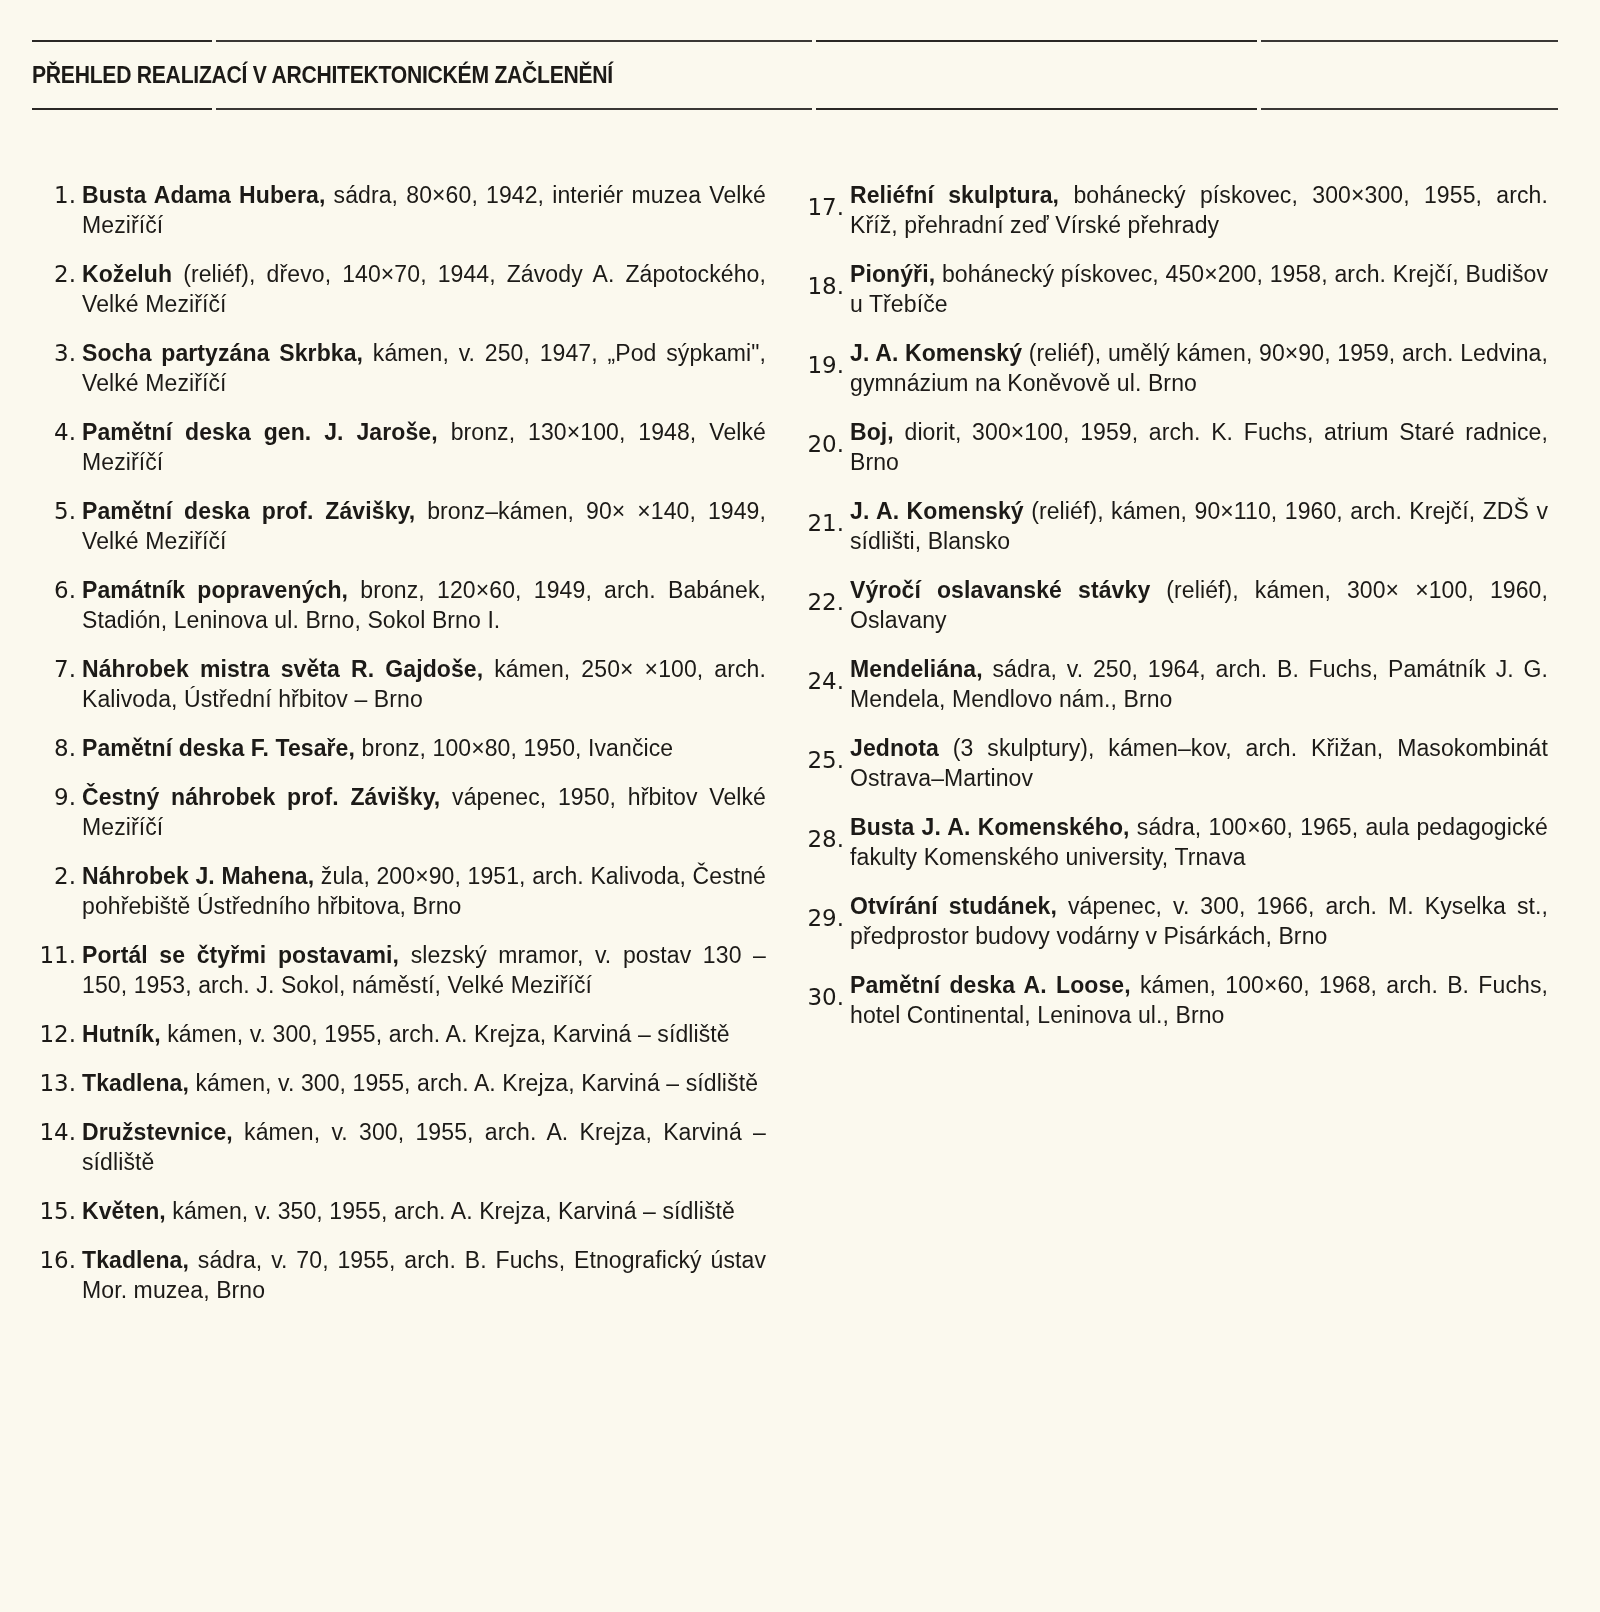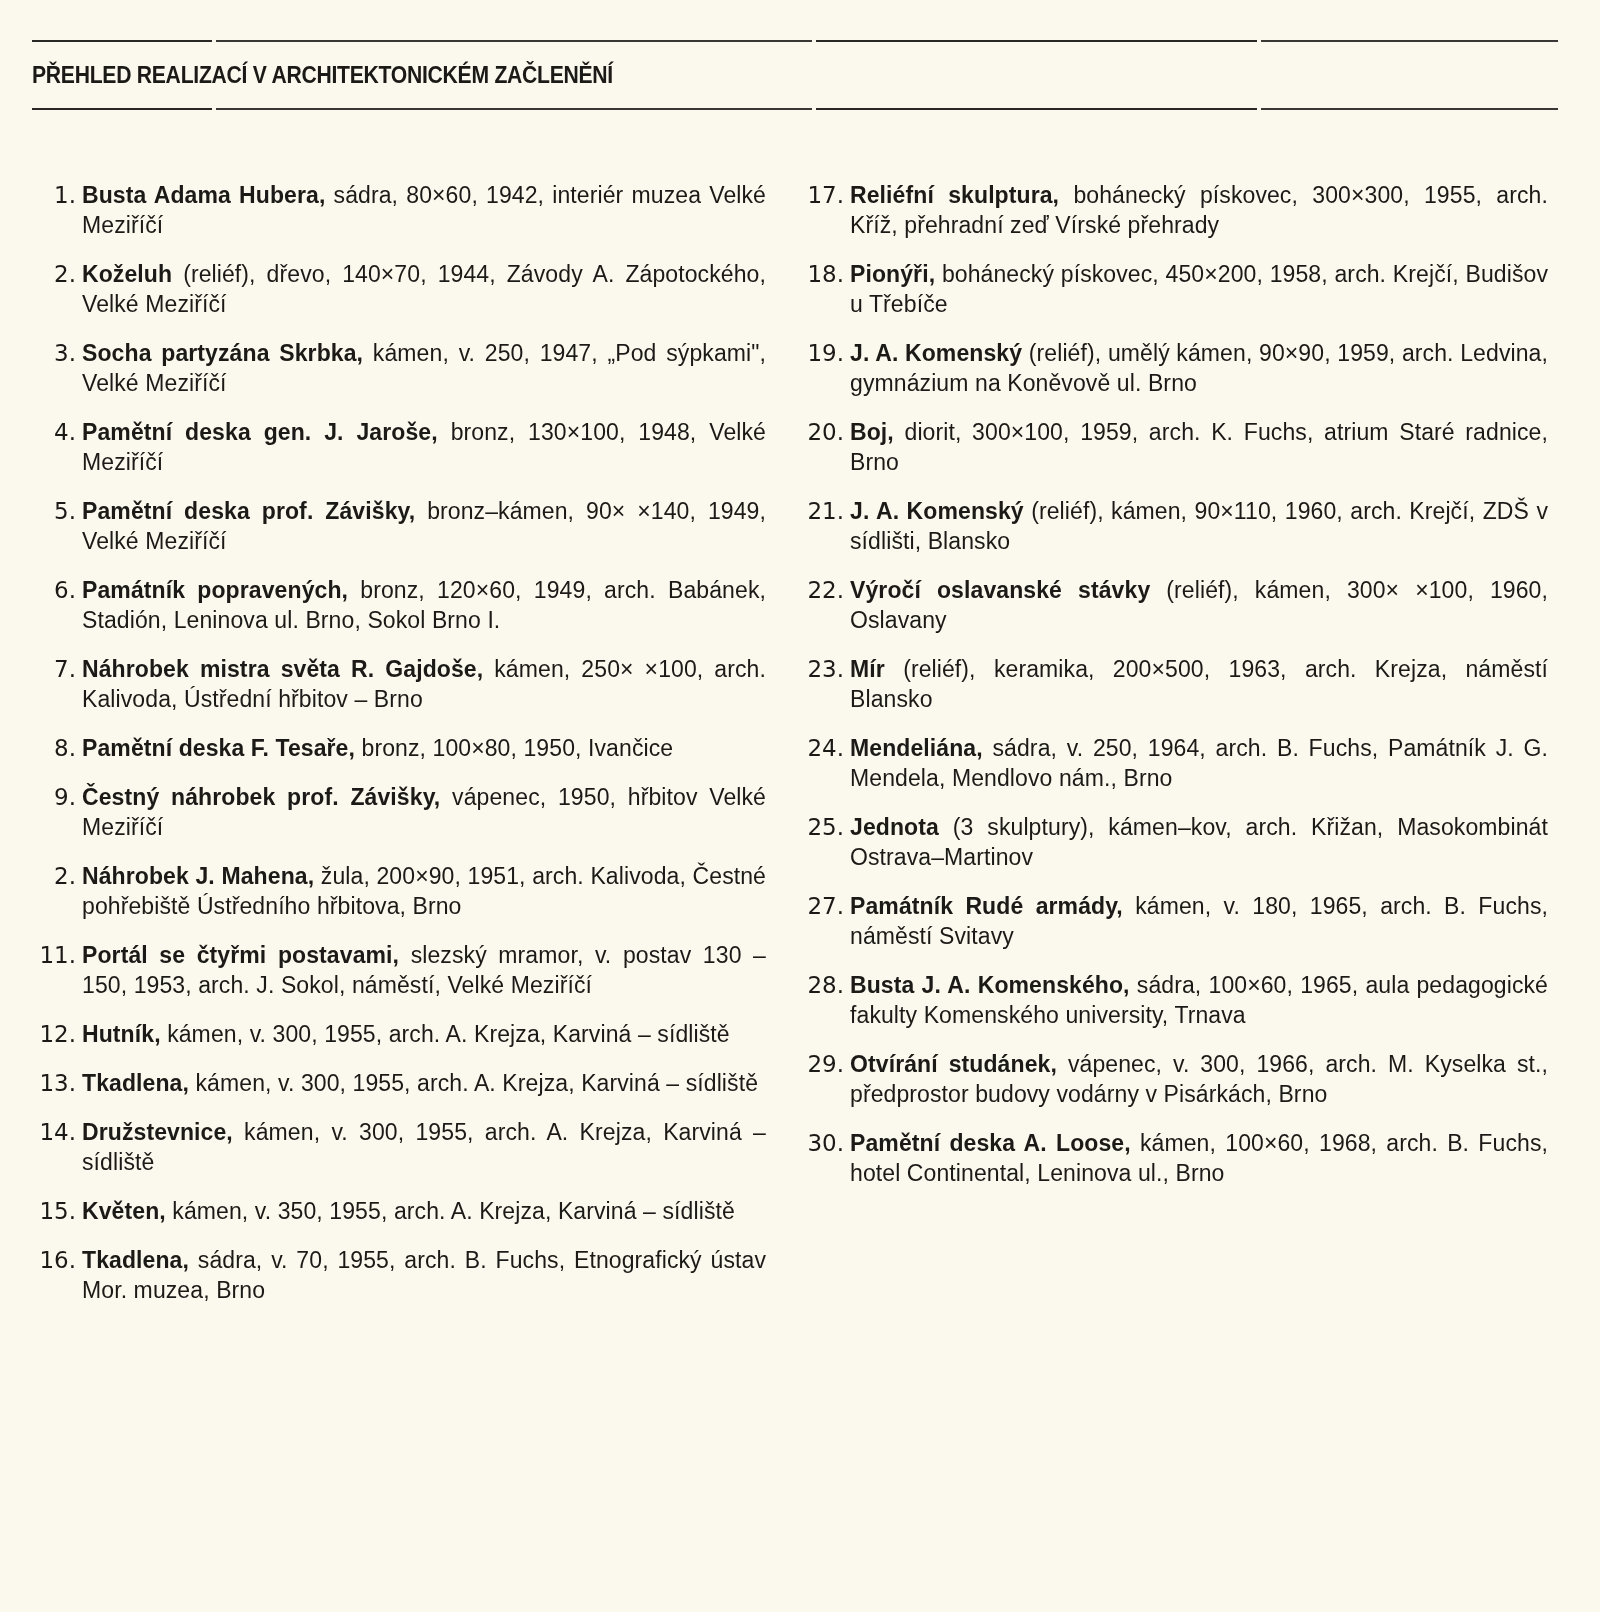--- a/index.html
+++ b/index.html
@@ -52,21 +52,21 @@
       font-size: 23px;
       line-height: 30px;
       margin-bottom: 19px;
     }
     .num {
       flex: 0 0 46px;
       text-align: right;
       padding-right: 6px;
       box-sizing: border-box;
     }
-    .col.right .num { flex: 0 0 50px; }
+    .col.right .num { flex: 0 0 50px; margin-top: 12px; }
     .text {
       flex: 1;
       text-align: justify;
       font-family: Liberation Sans, sans-serif;
       letter-spacing: 0.1px;
     }
     .name {
       font-weight: bold;
     }
   </style>
@@ -162,34 +162,26 @@
     </div>
     <div class="entry">
       <span class="num">21.</span>
       <span class="text"><span class="name">J. A. Komenský</span><span> (reliéf), kámen, 90×110, 1960, arch. Krejčí, ZDŠ v sídlišti, Blansko</span></span>
     </div>
     <div class="entry">
       <span class="num">22.</span>
       <span class="text"><span class="name">Výročí oslavanské stávky</span><span> (reliéf), kámen, 300× ×100, 1960, Oslavany</span></span>
     </div>
     <div class="entry">
-      <span class="num">23.</span>
-      <span class="text"><span class="name">Mír</span><span> (reliéf), keramika, 200×500, 1963, arch. Krejza, náměstí Blansko</span></span>
-    </div>
-    <div class="entry">
       <span class="num">24.</span>
       <span class="text"><span class="name">Mendeliána,</span><span> sádra, v. 250, 1964, arch. B. Fuchs, Památník J. G. Mendela, Mendlovo nám., Brno</span></span>
     </div>
     <div class="entry">
       <span class="num">25.</span>
       <span class="text"><span class="name">Jednota</span><span> (3 skulptury), kámen–kov, arch. Křižan, Masokombinát Ostrava–Martinov</span></span>
-    </div>
-    <div class="entry">
-      <span class="num">27.</span>
-      <span class="text"><span class="name">Památník Rudé armády,</span><span> kámen, v. 180, 1965, arch. B. Fuchs, náměstí Svitavy</span></span>
     </div>
     <div class="entry">
       <span class="num">28.</span>
       <span class="text"><span class="name">Busta J. A. Komenského,</span><span> sádra, 100×60, 1965, aula pedagogické fakulty Komenského university, Trnava</span></span>
     </div>
     <div class="entry">
       <span class="num">29.</span>
       <span class="text"><span class="name">Otvírání studánek,</span><span> vápenec, v. 300, 1966, arch. M. Kyselka st., předprostor budovy vodárny v Pisárkách, Brno</span></span>
     </div>
     <div class="entry">

